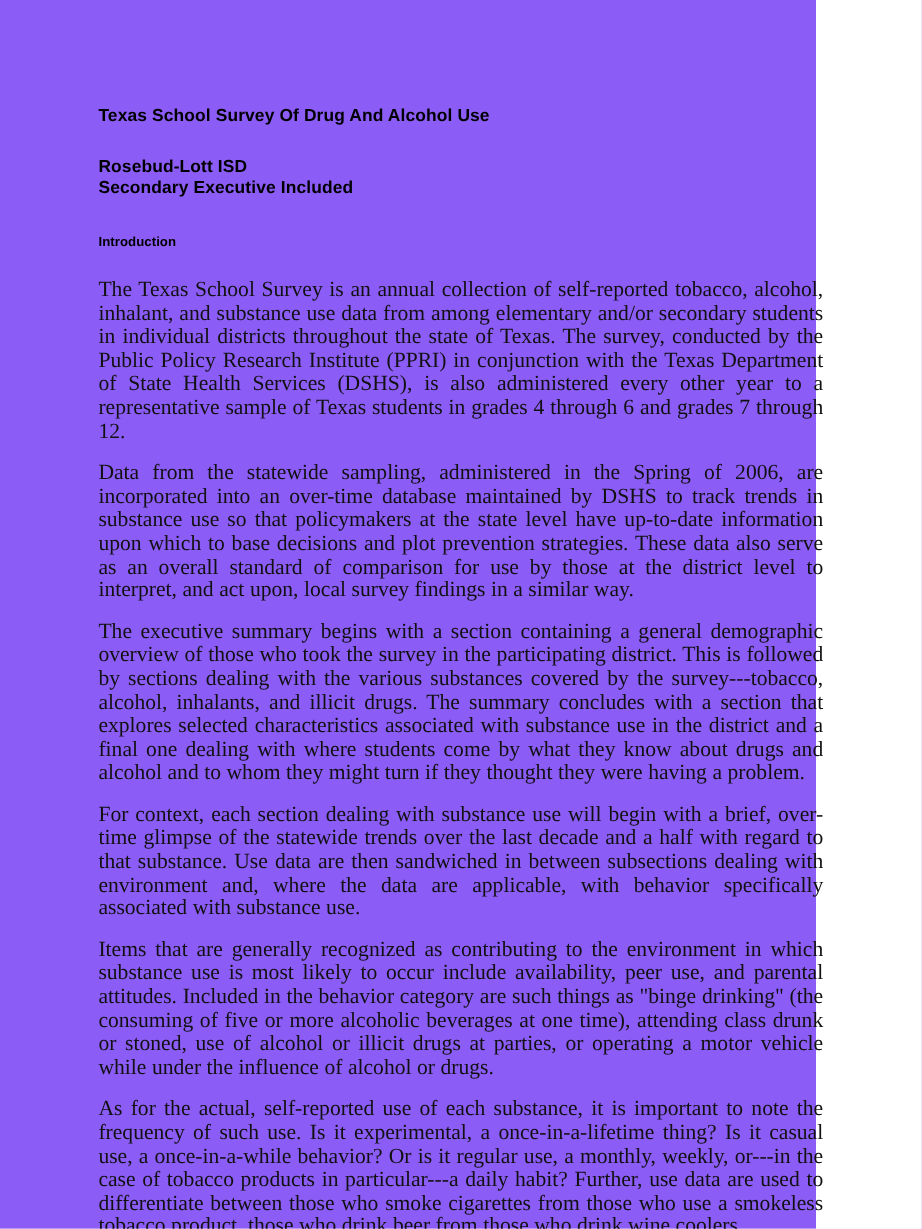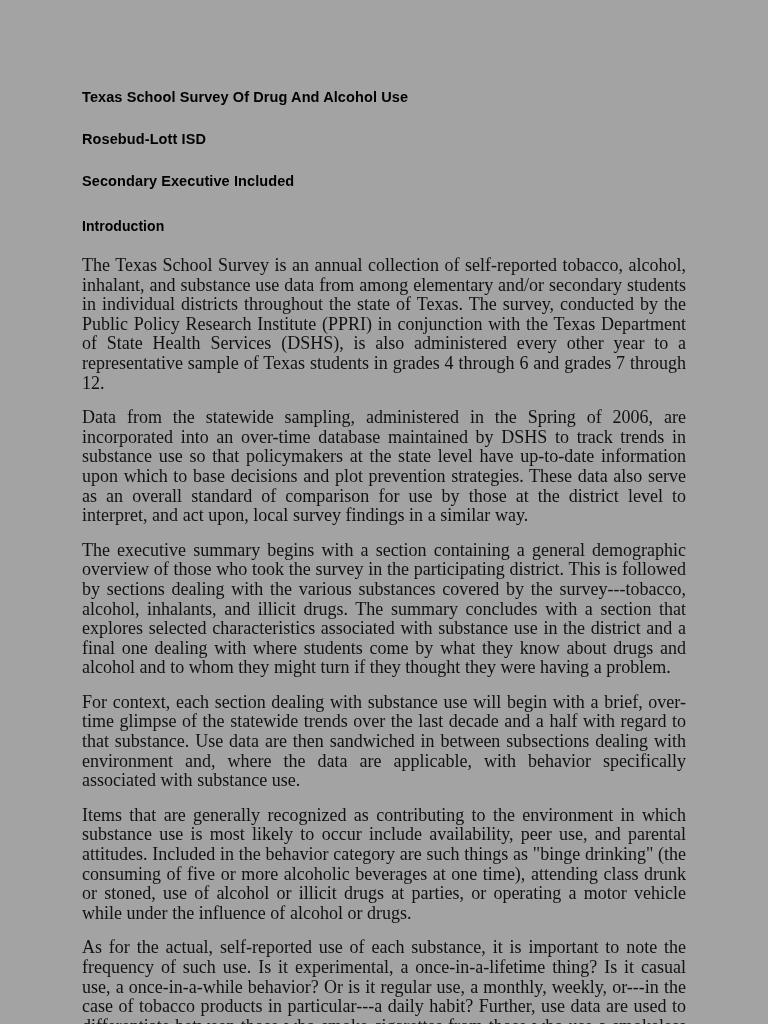--- a/index.html
+++ b/index.html
@@ -11,23 +11,23 @@
   body {
     width: 768px;
     height: 1024px;
     overflow: hidden;
     font-family: "Liberation Serif", "DejaVu Serif", serif;
     color: #000000;
     -webkit-font-smoothing: antialiased;
   }
   .page {
     position: relative;
-    width: 768px;
+    width: 680px;
     height: 1024px;
-    background: #a3a3a3;
+    background: #8b5cf6;
     box-sizing: border-box;
     text-decoration: underline;
   }
   .content {
     position: absolute;
     left: 82px;
     top: 88px;
     width: 604px;
   }
   h1.doc-title,
@@ -35,26 +35,26 @@
   h2.doc-section {
     font-family: "Liberation Sans", "DejaVu Sans", sans-serif;
     font-weight: bold;
     font-size: 14.5px;
     line-height: 18px;
     letter-spacing: 0.1px;
     margin: 0 0 0 0;
     color: #000000;
   }
   h1.doc-title { margin-bottom: 24px; }
-  h2.doc-subtitle { margin-bottom: 24px; }
+  h2.doc-subtitle { }
   h2.doc-section { margin-bottom: 28px; }
   h3.section-heading {
     font-family: "Liberation Sans", "DejaVu Sans", sans-serif;
     font-weight: bold;
-    font-size: 14px;
+    font-size: 11px;
     line-height: 16px;
     letter-spacing: 0.05px;
     margin: 0 0 22px 0;
     color: #000000;
   }
   p.body-par {
     font-family: "Liberation Serif", "DejaVu Serif", serif;
     font-size: 18px;
     line-height: 19.6px;
     text-align: justify;

